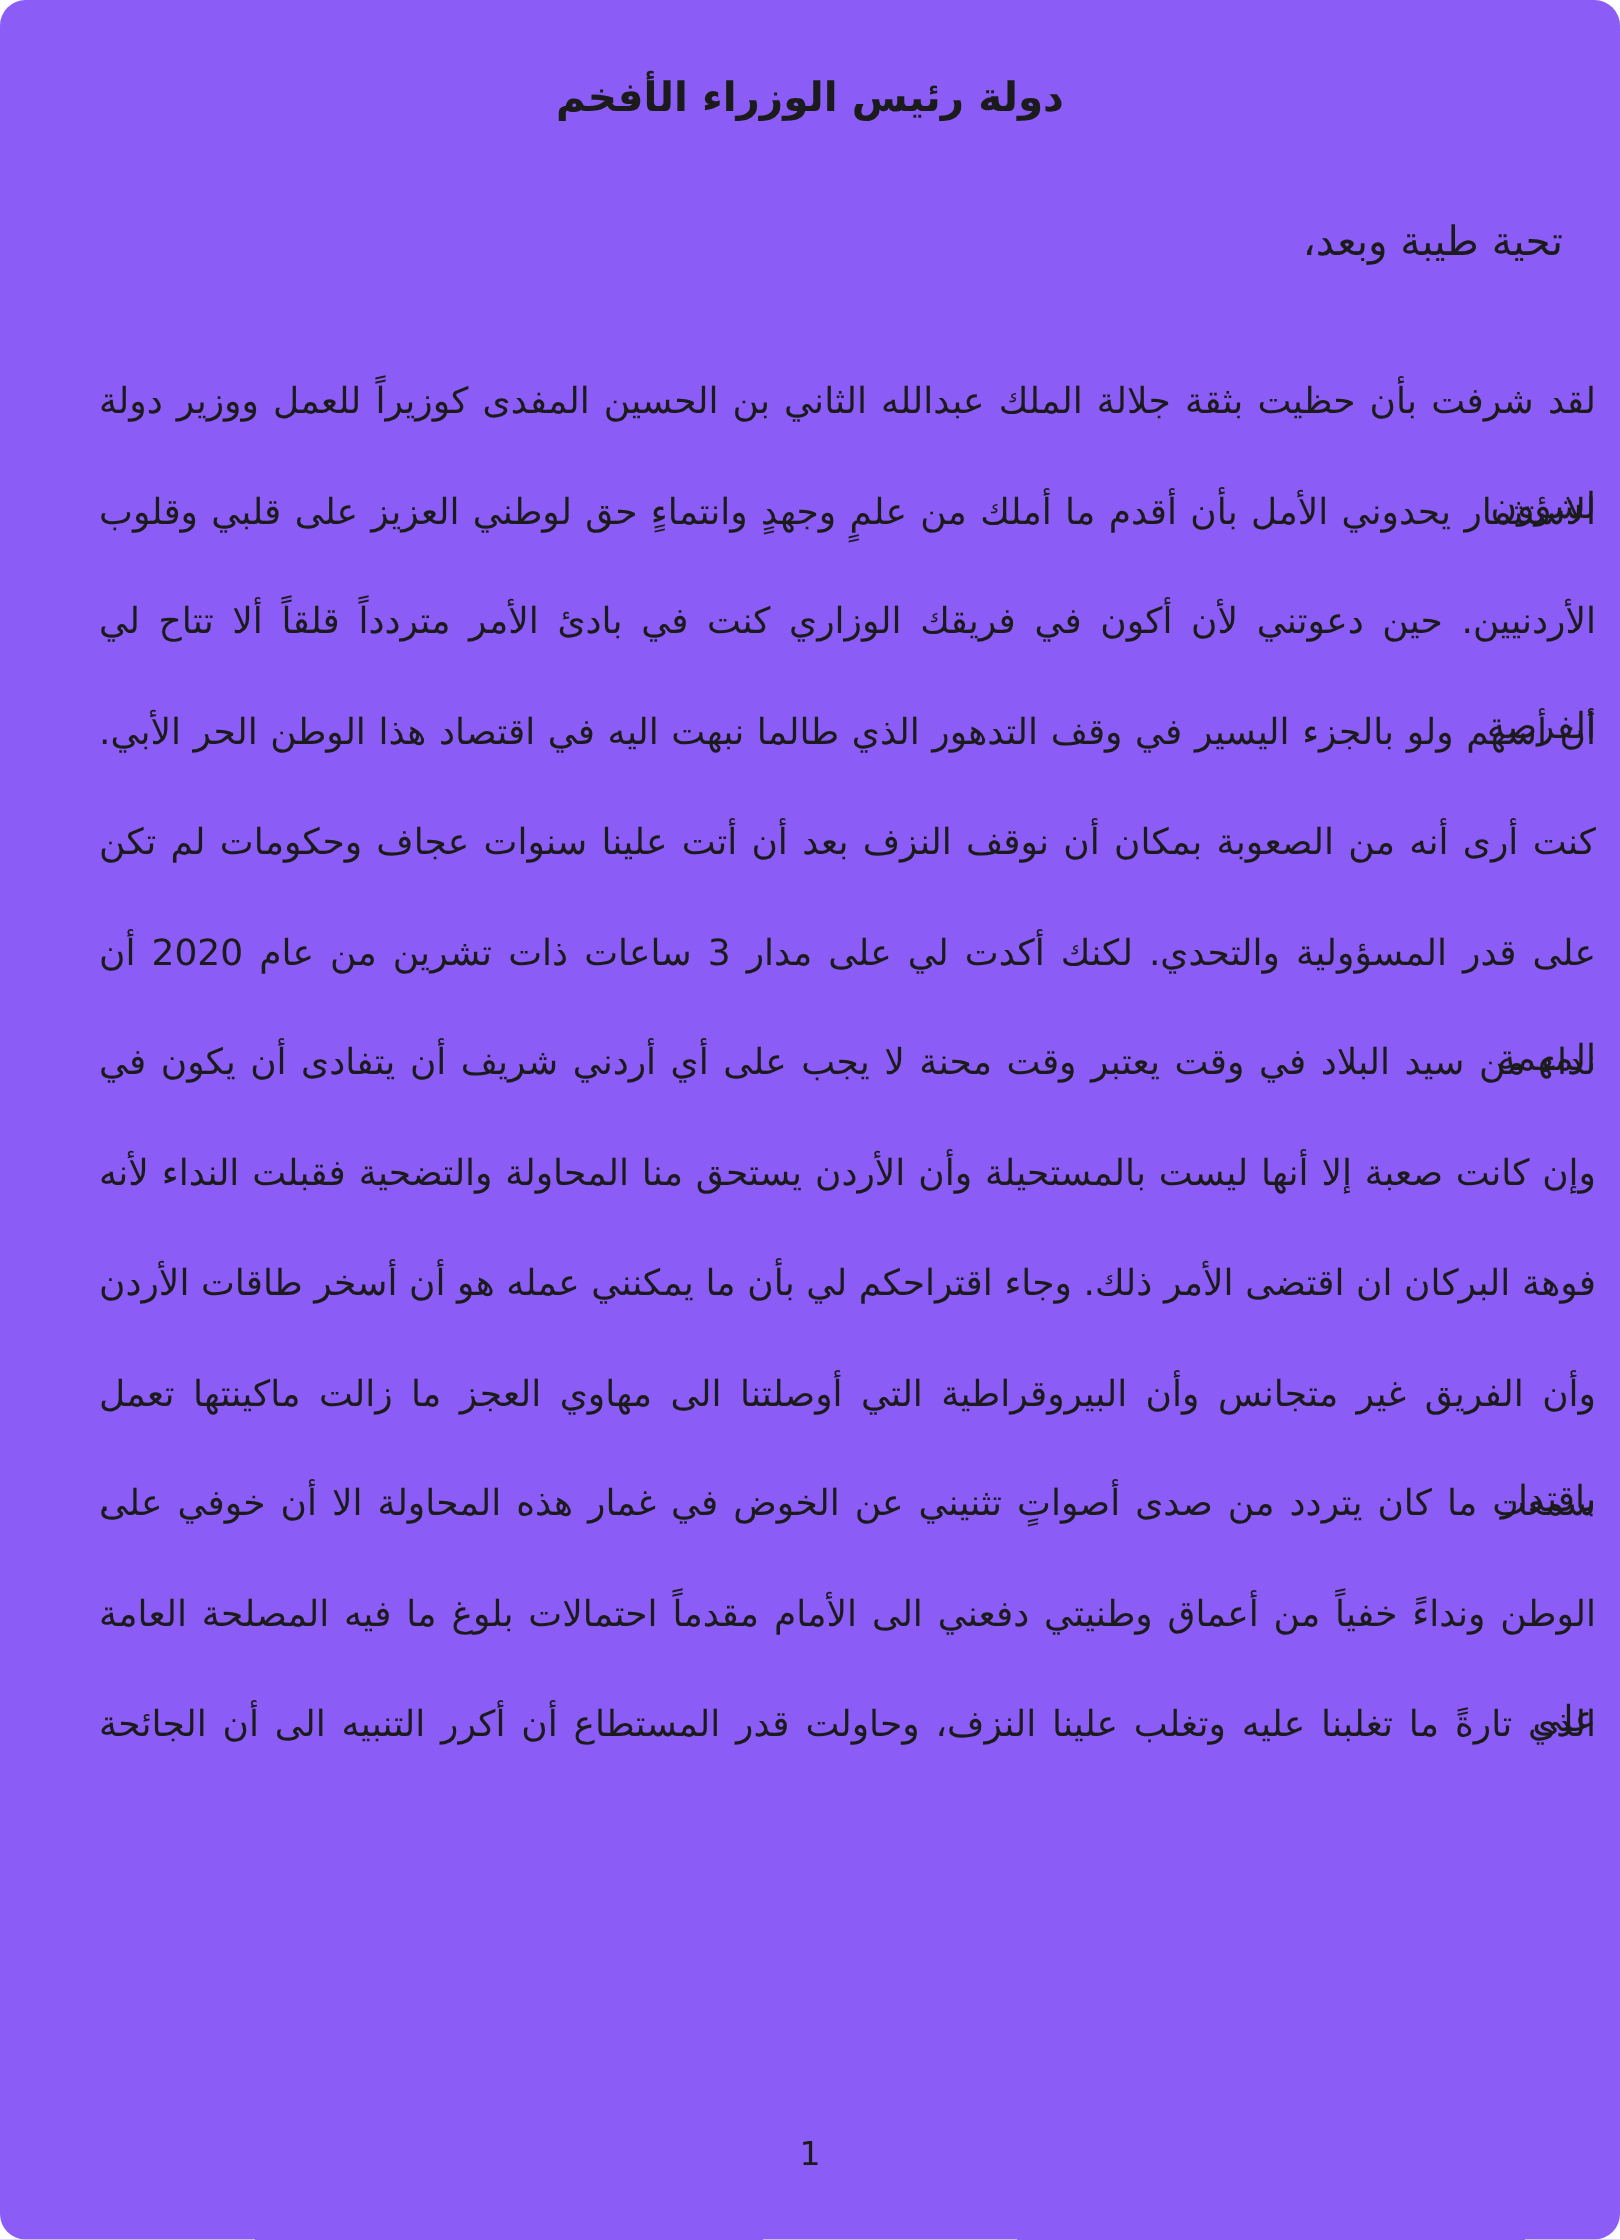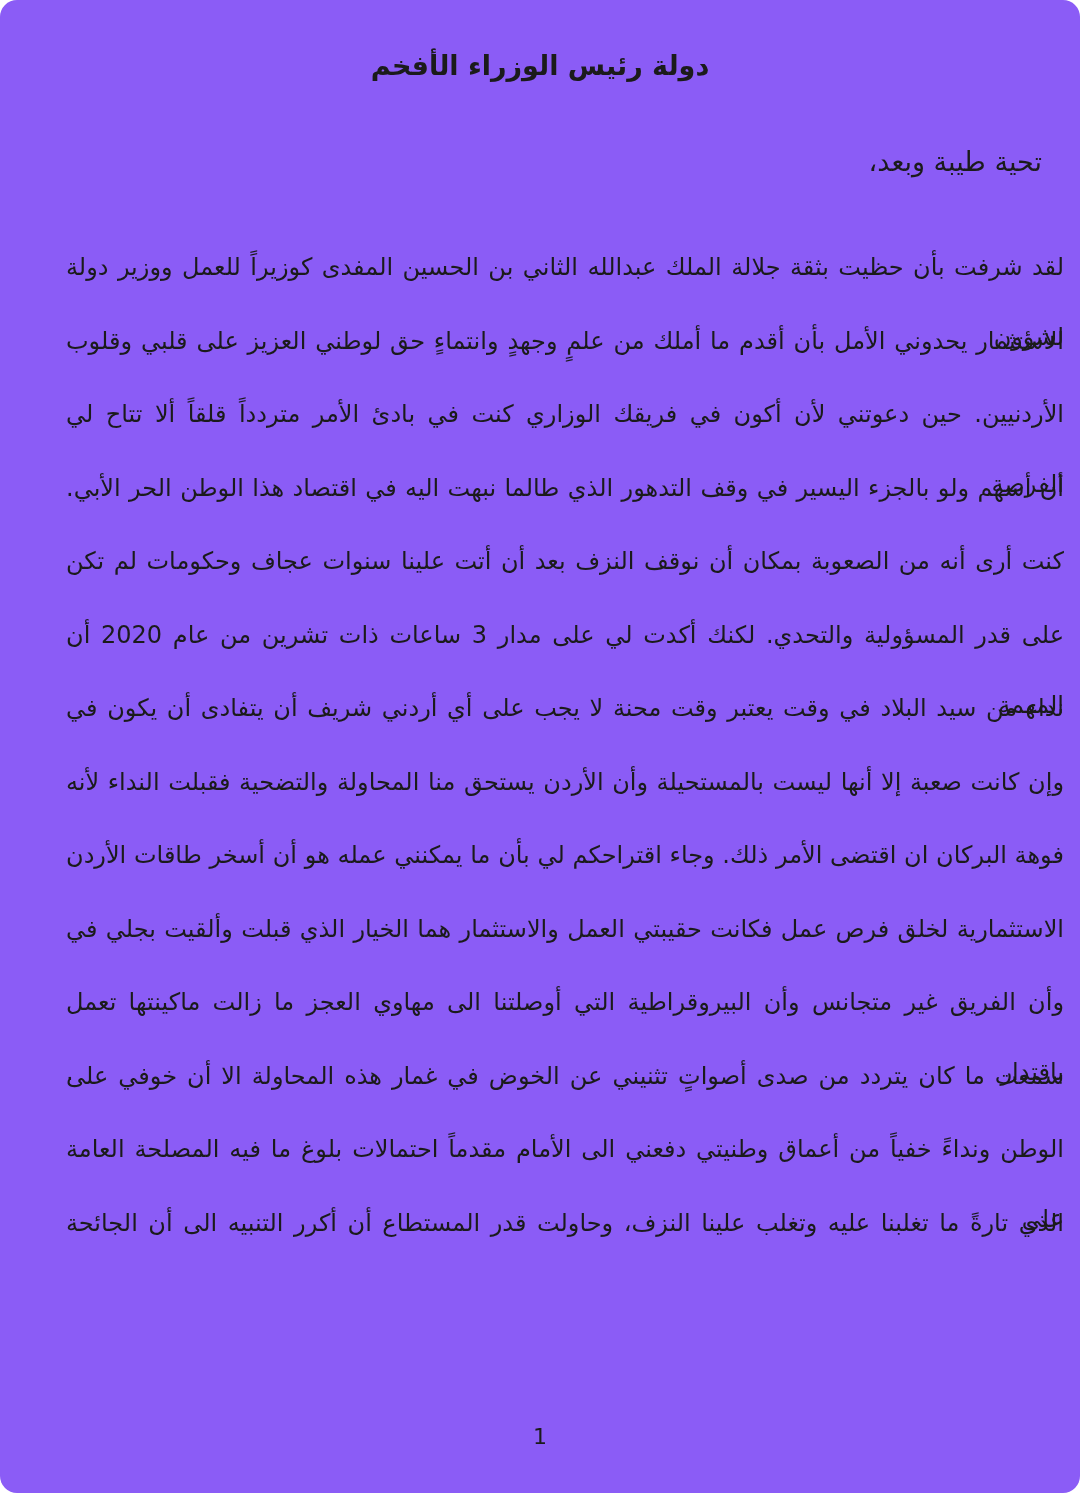--- a/index.html
+++ b/index.html
@@ -72,21 +72,20 @@
   <div class="body-text">
     <div class="line">لقد شرفت بأن حظيت بثقة جلالة الملك عبدالله الثاني بن الحسين المفدى كوزيراً للعمل ووزير دولة لشؤون</div>
     <div class="line">الاستثمار يحدوني الأمل بأن أقدم ما أملك من علمٍ وجهدٍ وانتماءٍ حق لوطني العزيز على قلبي وقلوب</div>
     <div class="line">الأردنيين. حين دعوتني لأن أكون في فريقك الوزاري كنت في بادئ الأمر متردداً قلقاً ألا تتاح لي الفرصة</div>
     <div class="line">أن أسهم ولو بالجزء اليسير في وقف التدهور الذي طالما نبهت اليه في اقتصاد هذا الوطن الحر الأبي.</div>
     <div class="line">كنت أرى أنه من الصعوبة بمكان أن نوقف النزف بعد أن أتت علينا سنوات عجاف وحكومات لم تكن</div>
     <div class="line">على قدر المسؤولية والتحدي. لكنك أكدت لي على مدار 3 ساعات ذات تشرين من عام 2020 أن المهمة</div>
     <div class="line">نداء من سيد البلاد في وقت يعتبر وقت محنة لا يجب على أي أردني شريف أن يتفادى أن يكون في</div>
     <div class="line">وإن كانت صعبة إلا أنها ليست بالمستحيلة وأن الأردن يستحق منا المحاولة والتضحية فقبلت النداء لأنه</div>
     <div class="line">فوهة البركان ان اقتضى الأمر ذلك. وجاء اقتراحكم لي بأن ما يمكنني عمله هو أن أسخر طاقات الأردن</div>
-    <div class="line">الاستثمارية لخلق فرص عمل فكانت حقيبتي العمل والاستثمار هما الخيار الذي قبلت وألقيت بجلي في</div>
     <div class="line">وأن الفريق غير متجانس وأن البيروقراطية التي أوصلتنا الى مهاوي العجز ما زالت ماكينتها تعمل باقتدار .</div>
     <div class="line">سمعت ما كان يتردد من صدى أصواتٍ تثنيني عن الخوض في غمار هذه المحاولة الا أن خوفي على</div>
     <div class="line">الوطن ونداءً خفياً من أعماق وطنيتي دفعني الى الأمام مقدماً احتمالات بلوغ ما فيه المصلحة العامة على</div>
     <div class="line">الذي تارةً ما تغلبنا عليه وتغلب علينا النزف، وحاولت قدر المستطاع أن أكرر التنبيه الى أن الجائحة</div>
   </div>
 
   <div class="page-number">1</div>
 
 </div>
 

